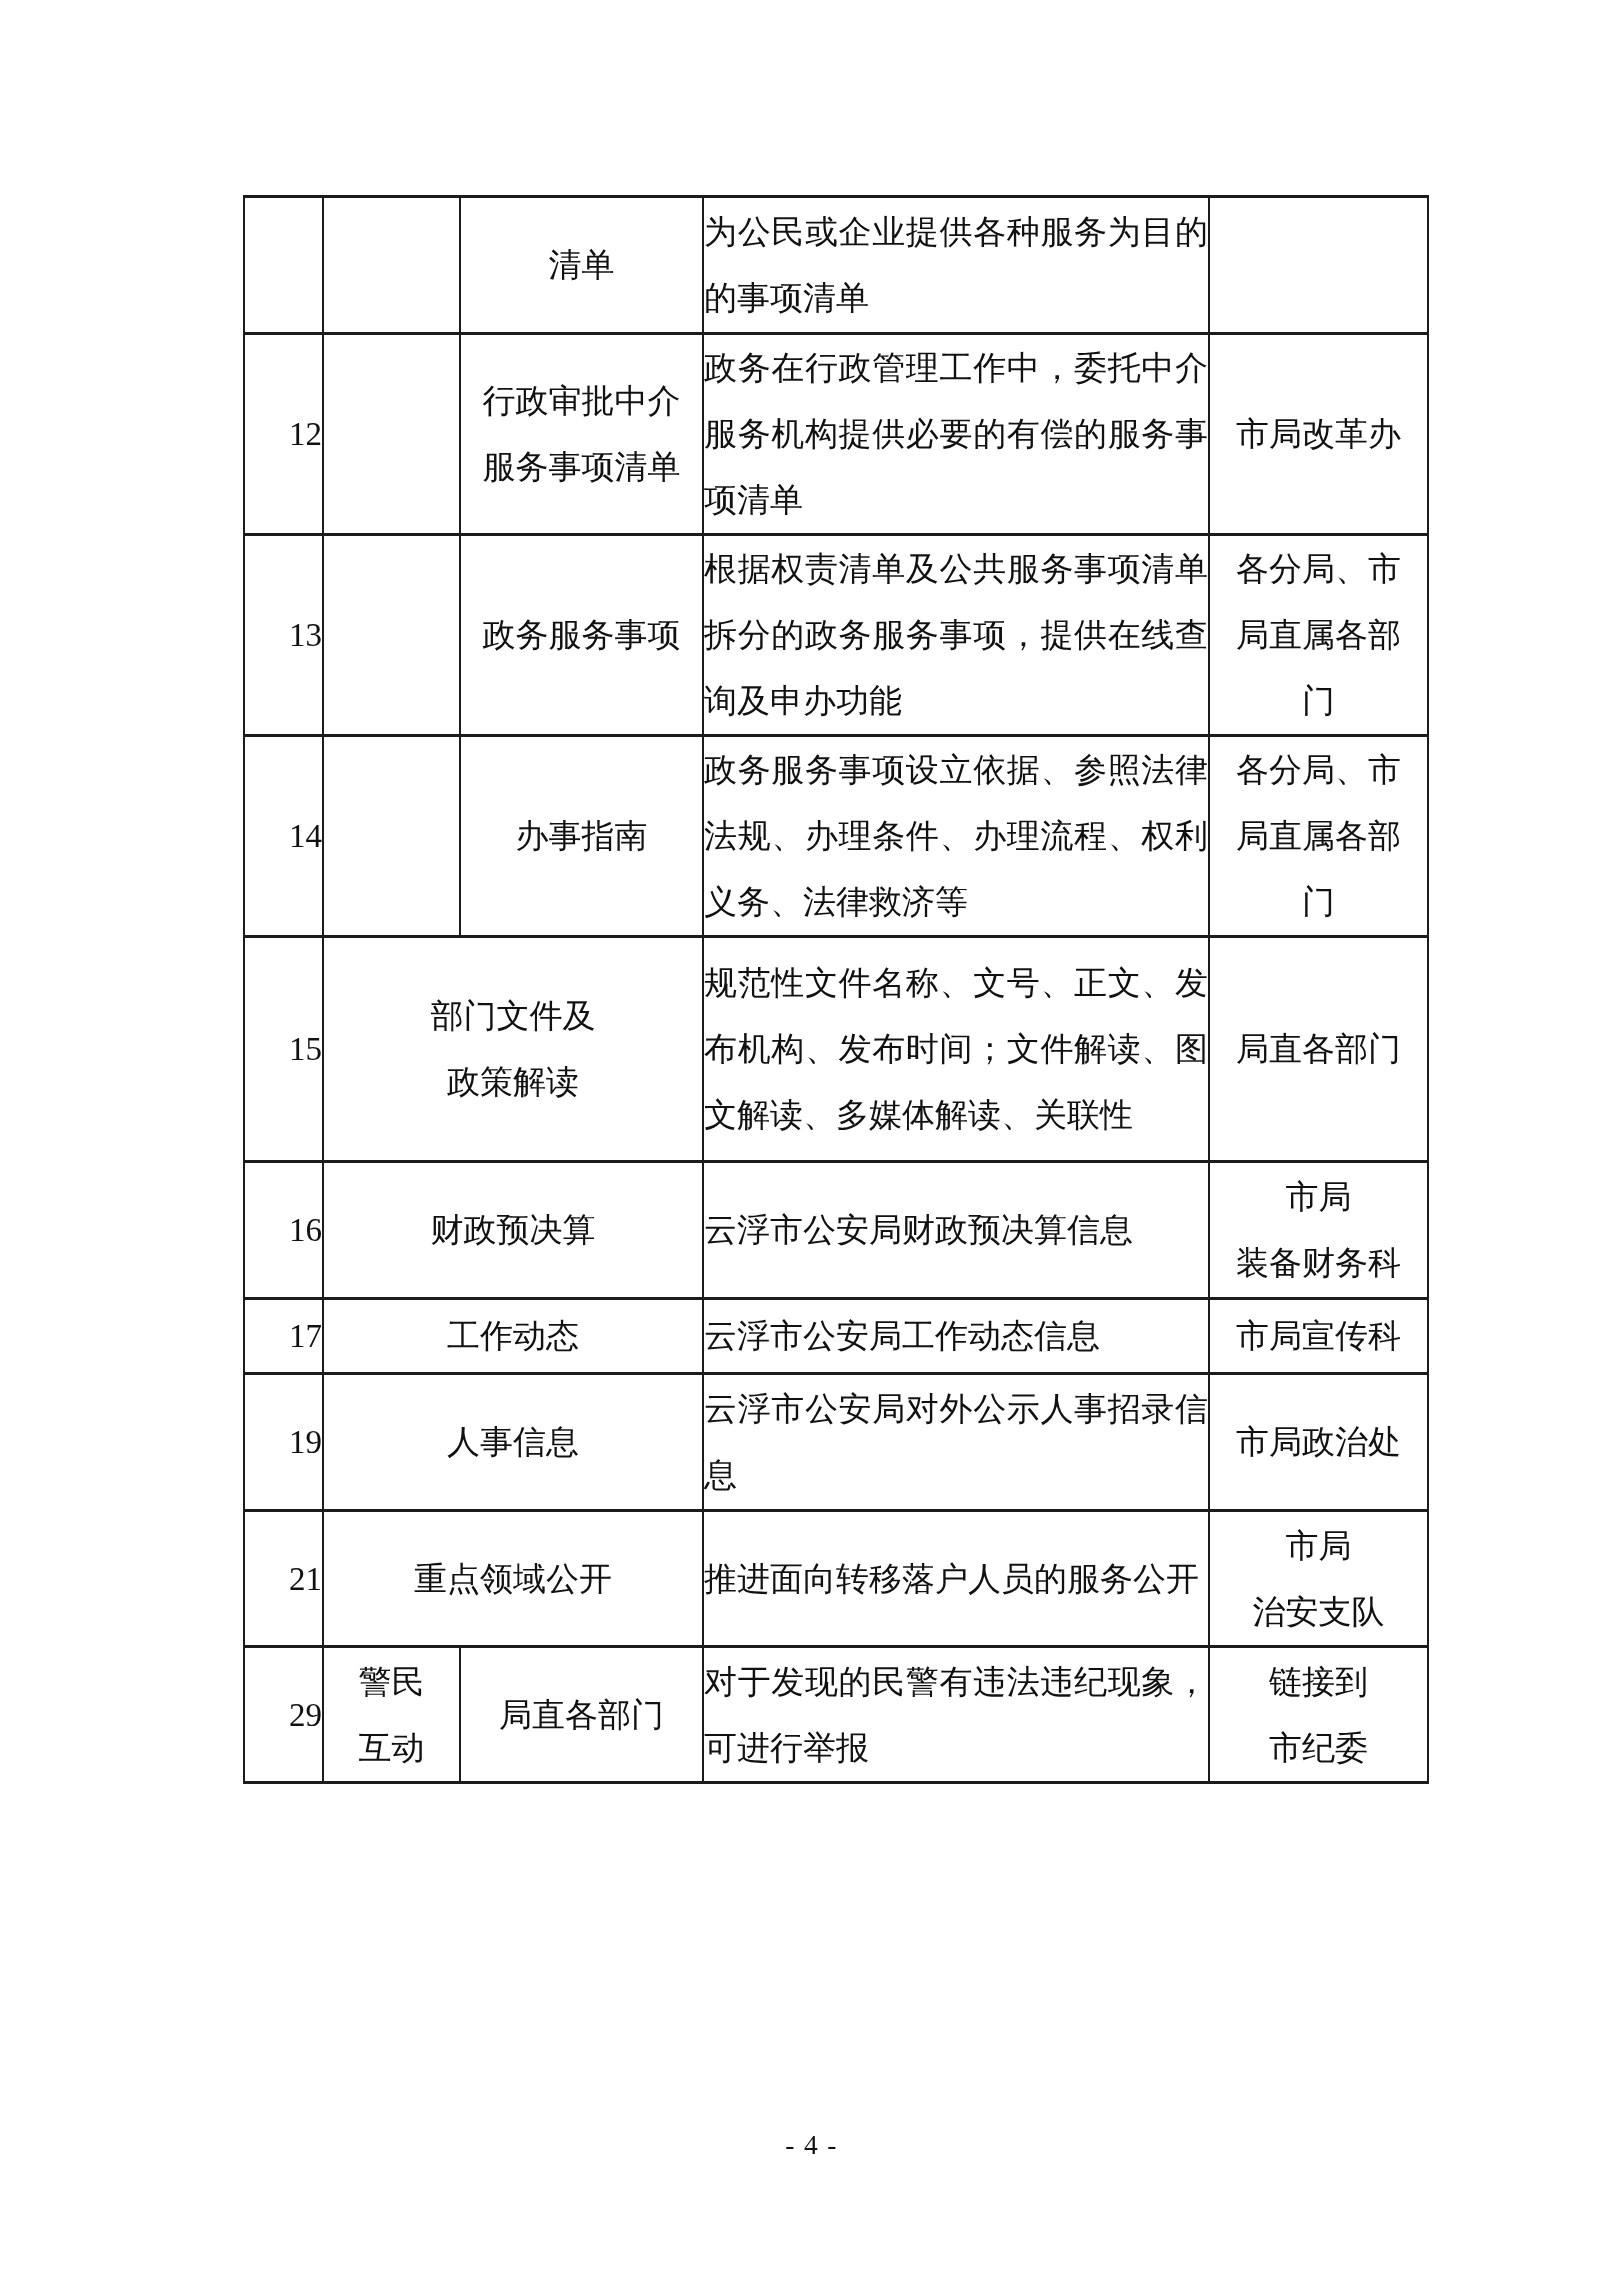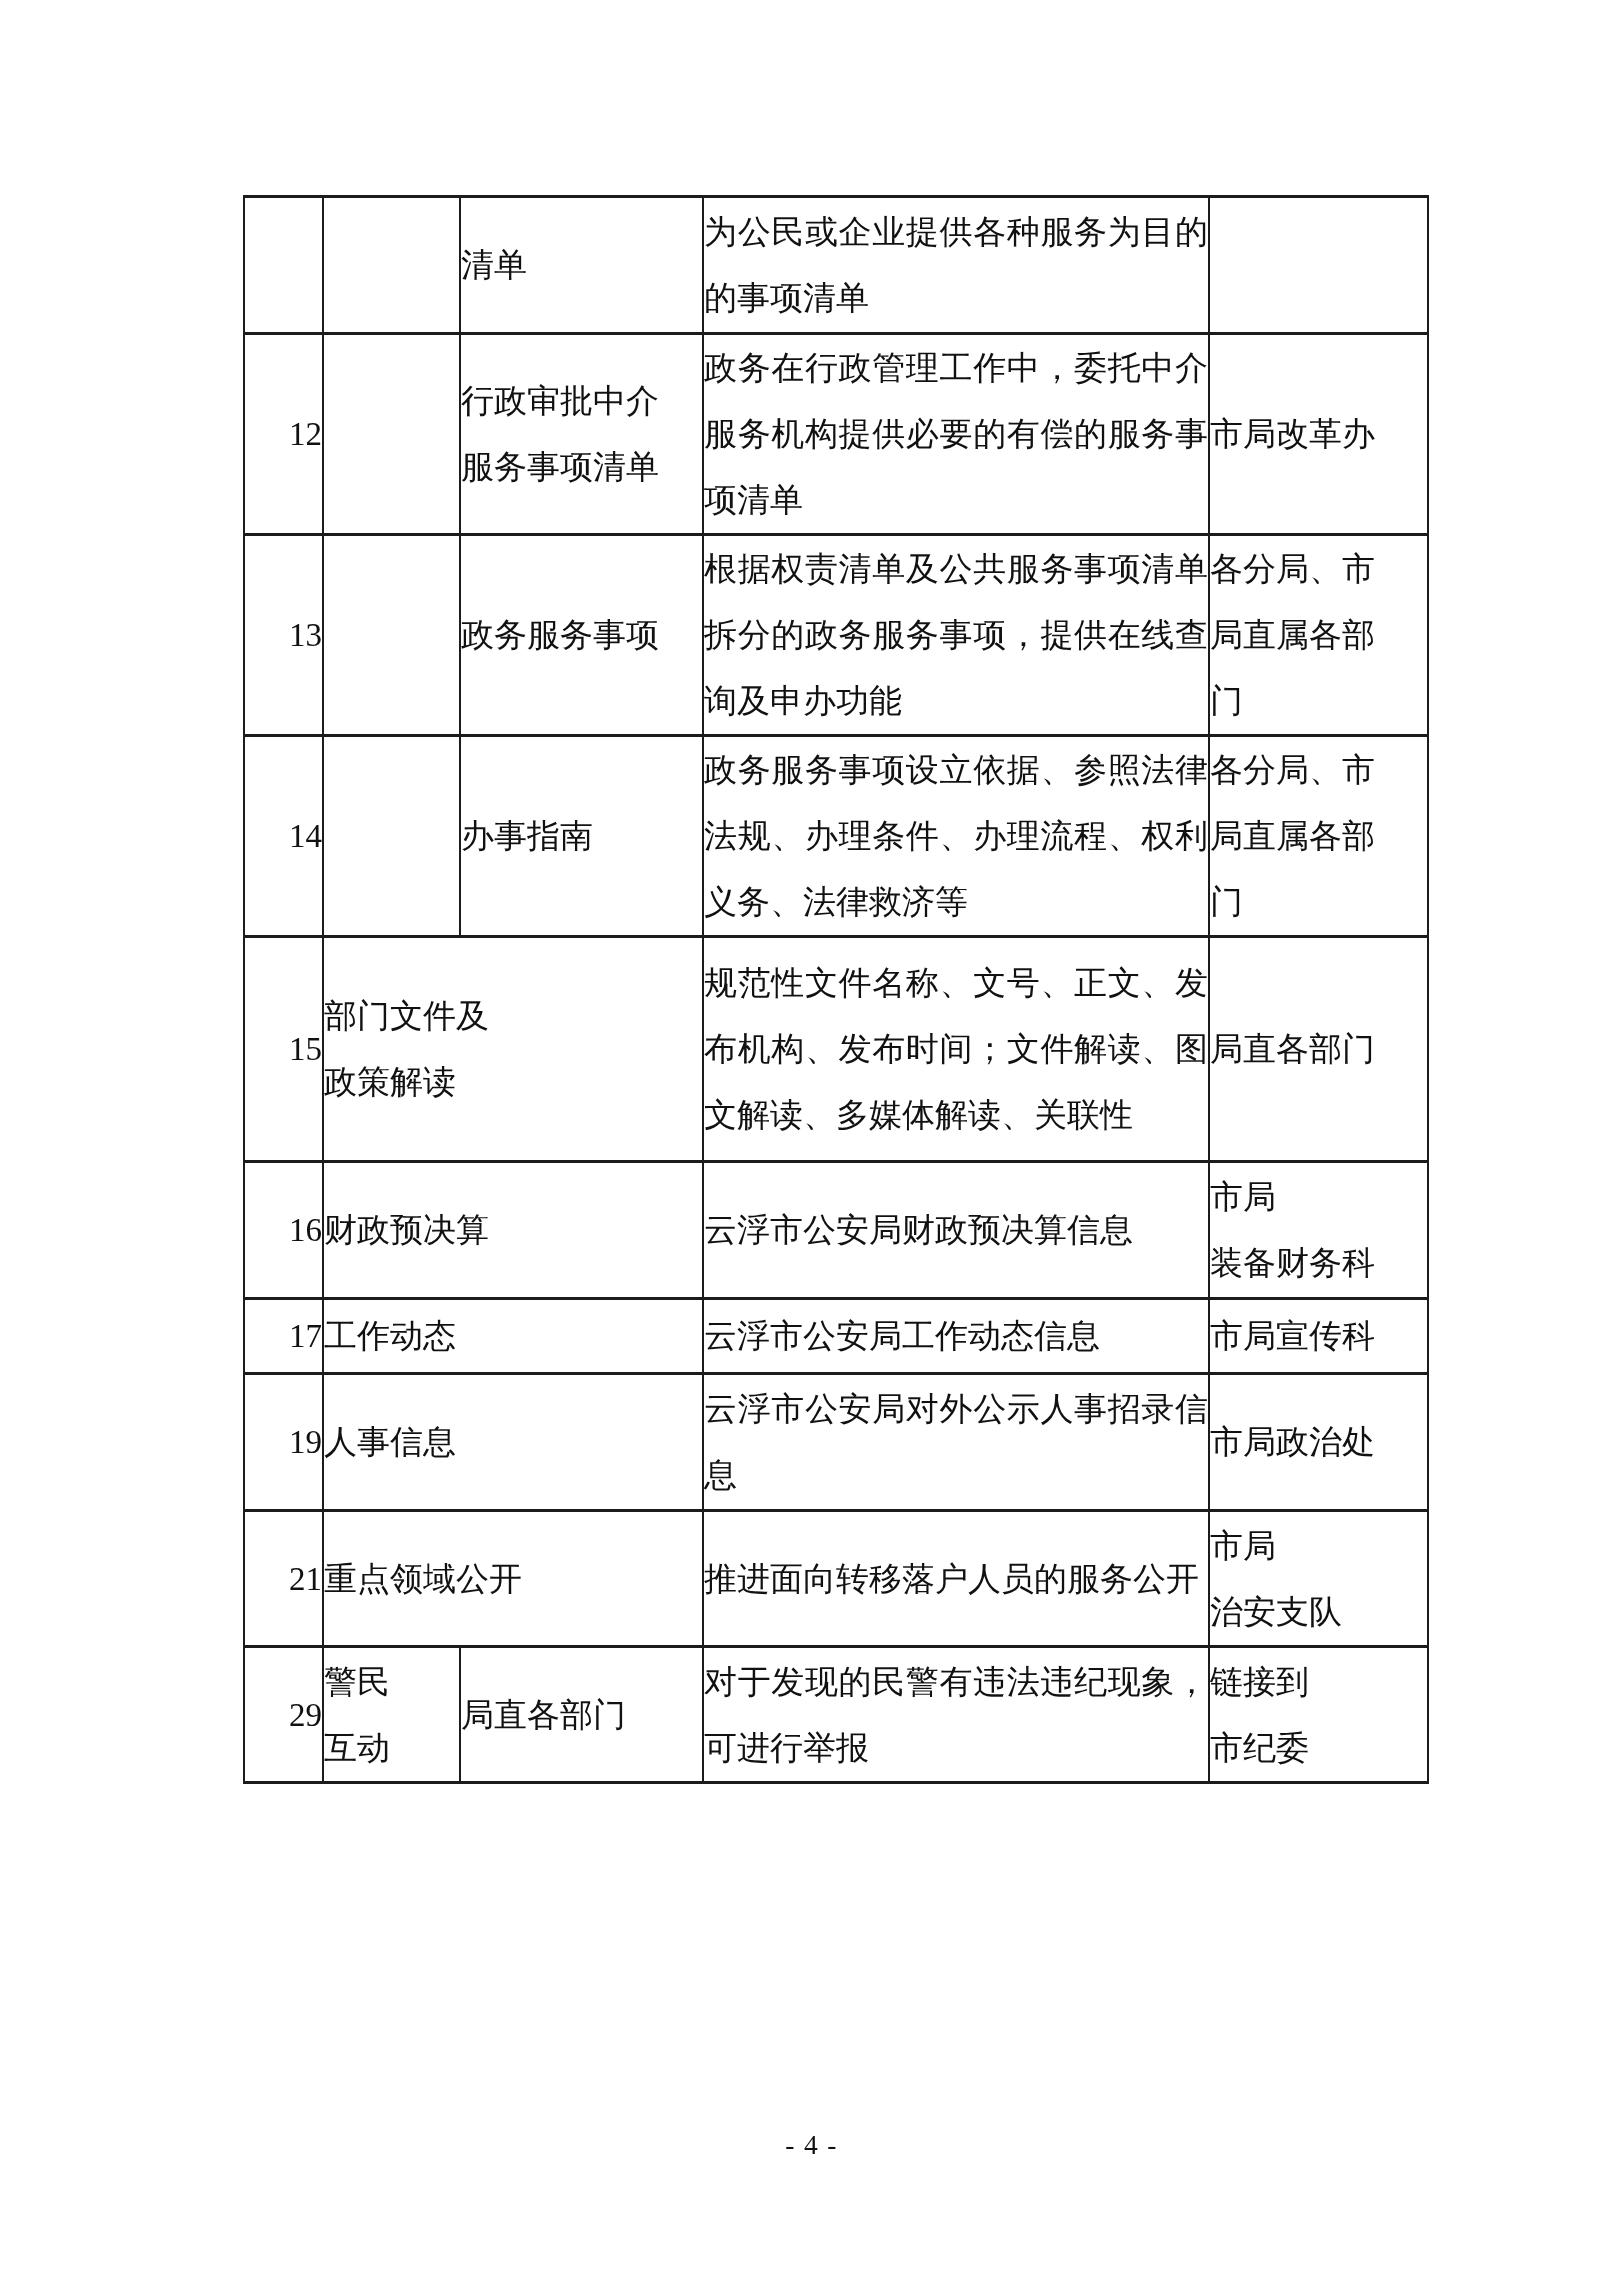--- a/index.html
+++ b/index.html
@@ -33,20 +33,21 @@
     font-size: 33px;
     line-height: 2.0;
     padding: 0;
     overflow: hidden;
   }
   td.seq {
     text-align: right;
     font-size: 34px;
   }
   td.cat, td.item, td.dept {
+    text-align: center;
     white-space: pre-line;
   }
   td.desc {
     text-align: justify;
     text-align-last: left;
     -moz-text-align-last: left;
     padding: 0 21px;
   }
   .footer {
     position: absolute;

